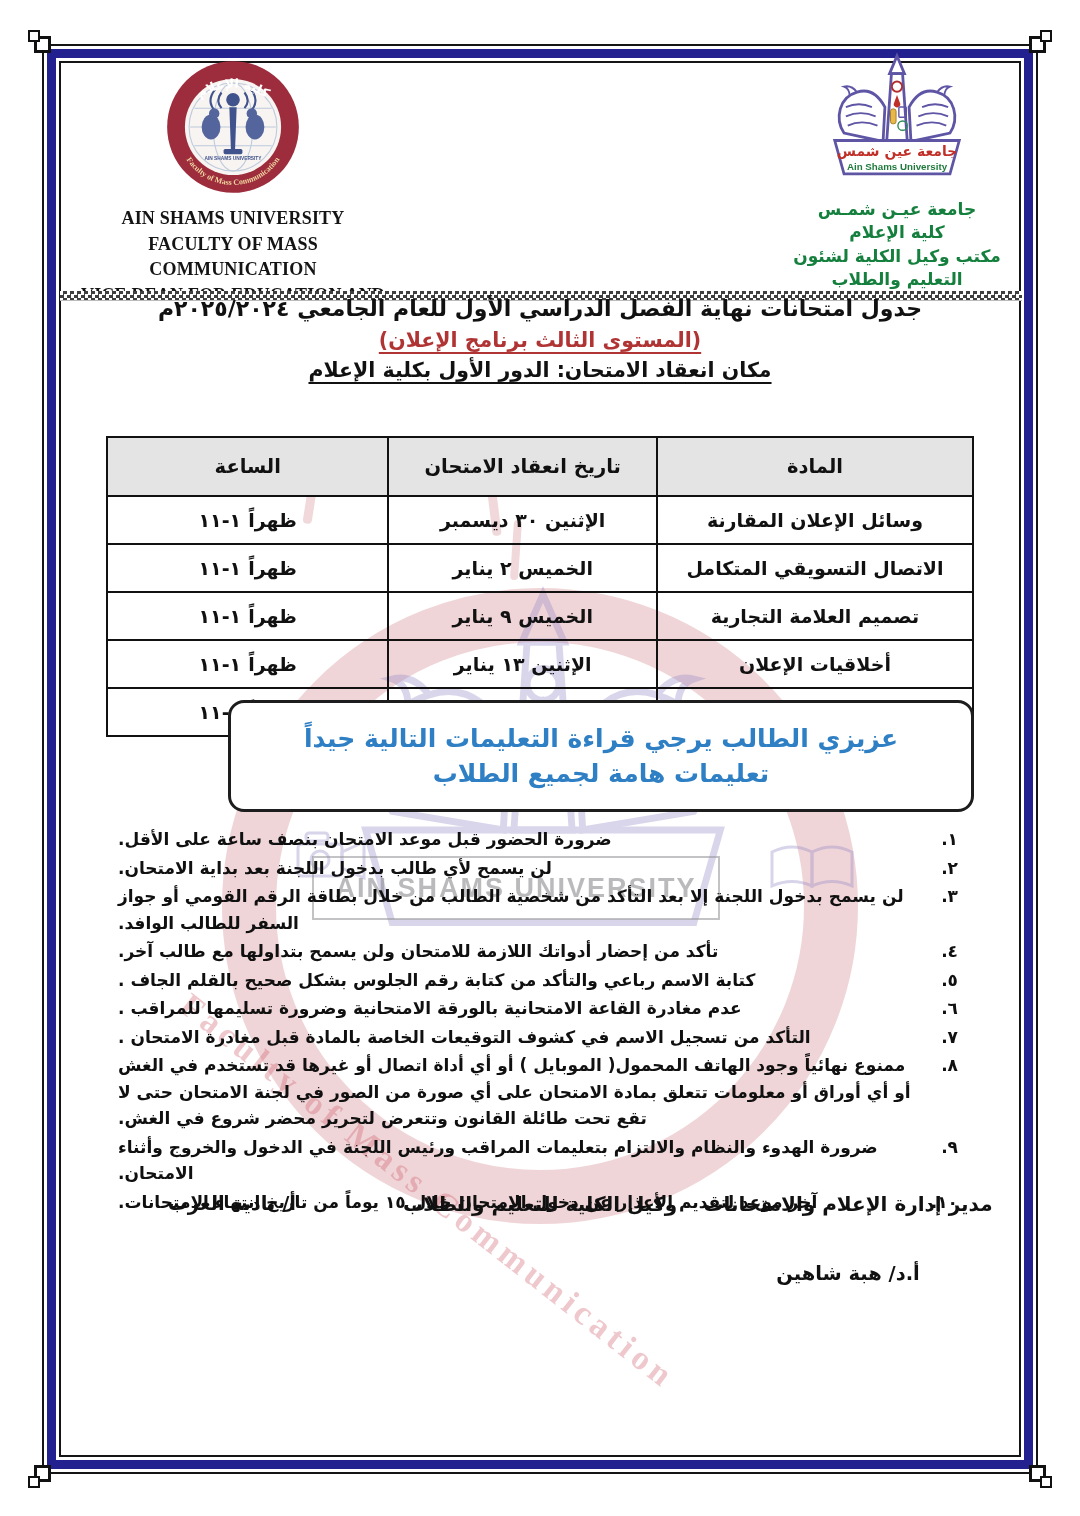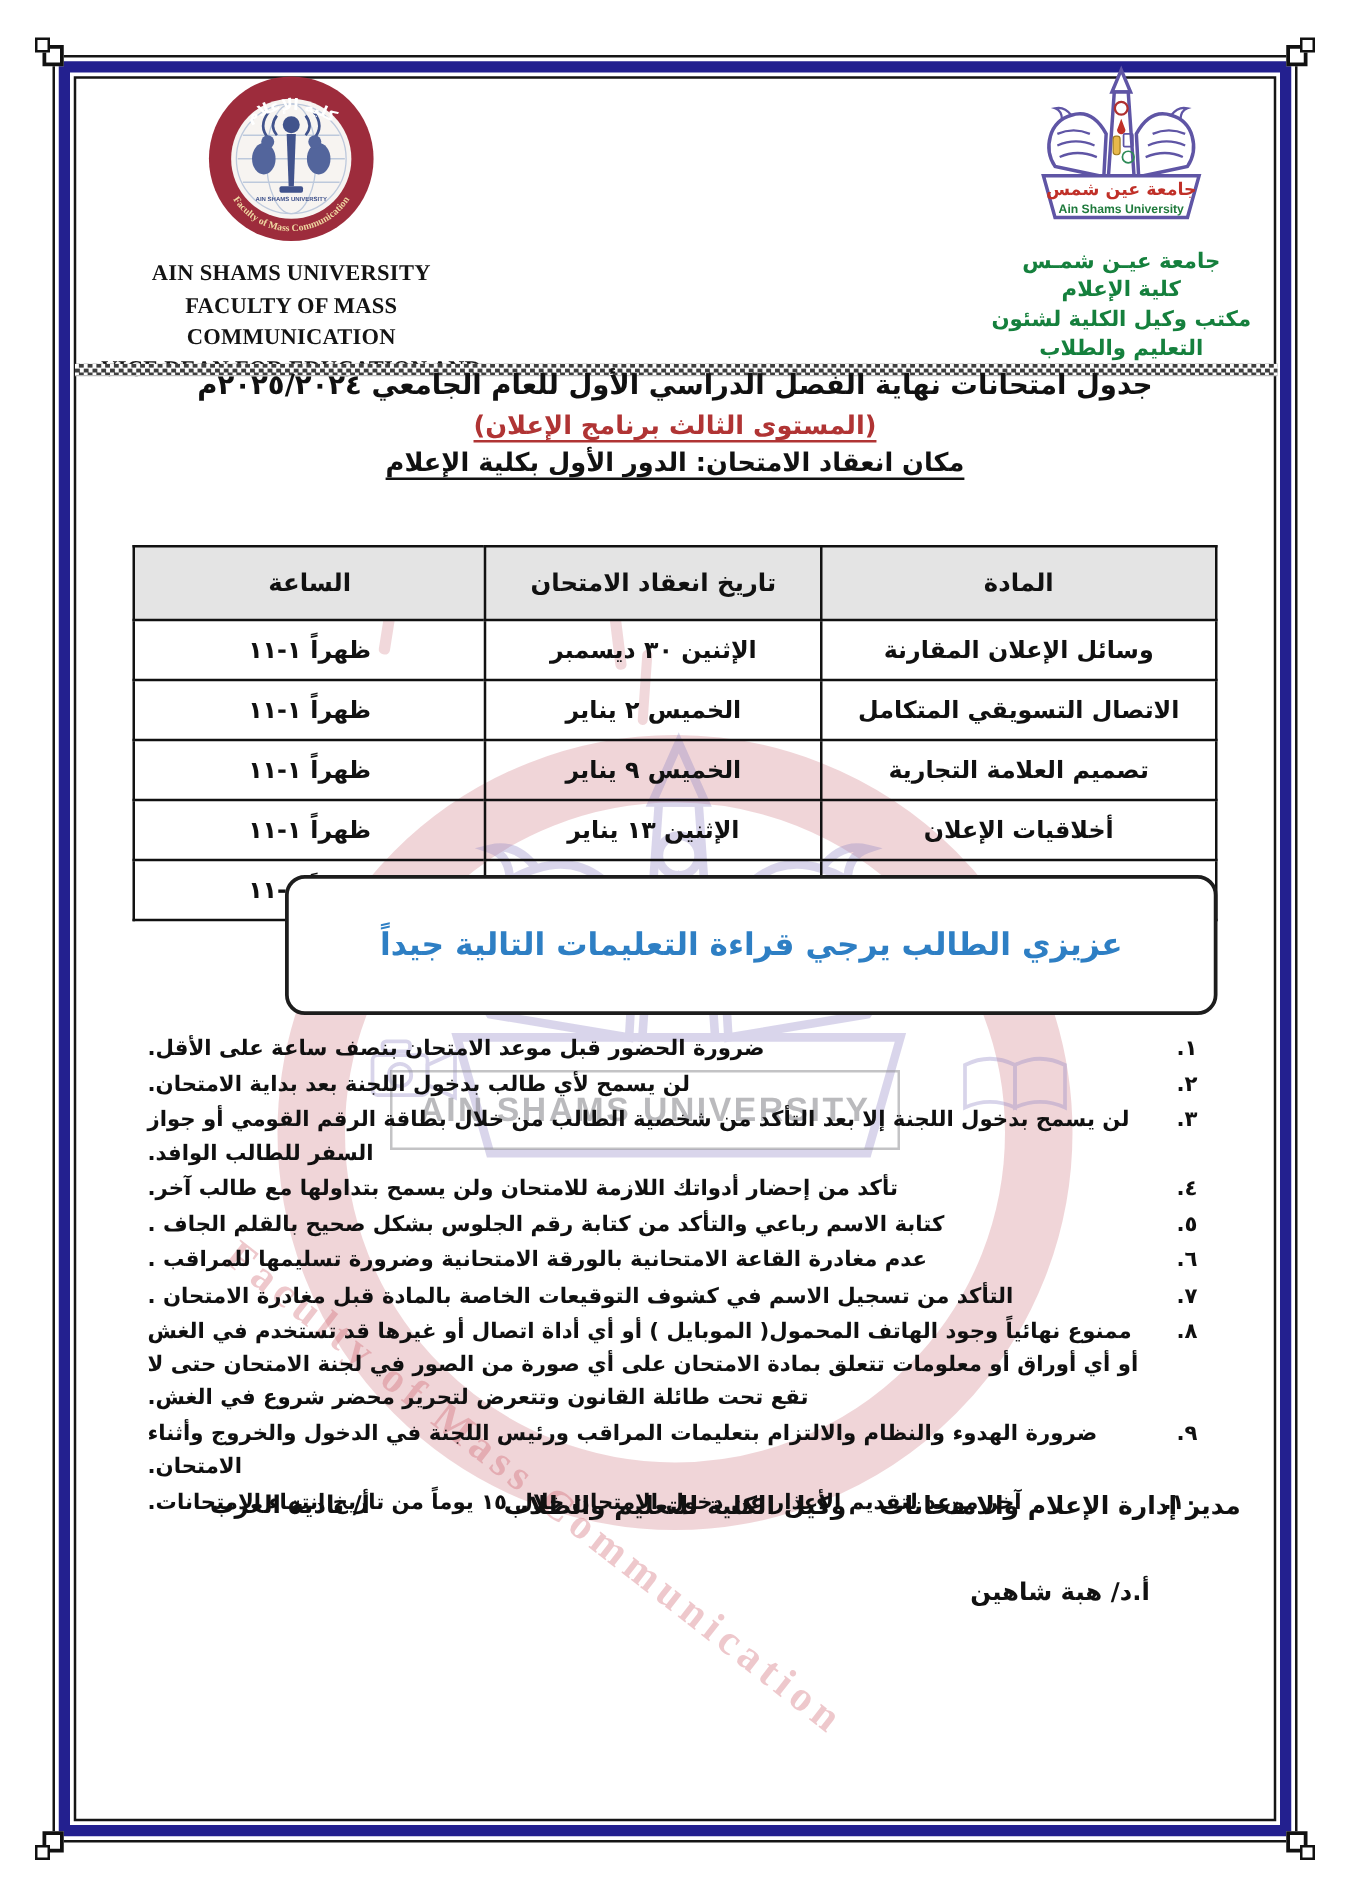--- a/index.html
+++ b/index.html
@@ -271,20 +271,21 @@
       <td><span class="time-wrap">
             <span class="time-nums">١١-١</span>
             <span>ظهراً</span>
           </span></td>
     </tr>
   </tbody>
 </table>
 
 <div class="notice" dir="rtl">
   <div class="n1">عزيزي الطالب يرجي قراءة التعليمات التالية جيداً</div>
+  <div class="n2">تعليمات هامة لجميع الطلاب</div>
 </div>
 
 <div class="instructions" dir="rtl">
   <div class="inst">
       <span class="num">١.</span>
       <span class="txt">ضرورة الحضور قبل موعد الامتحان بنصف ساعة على الأقل.</span>
     </div>
   <div class="inst">
       <span class="num">٢.</span>
       <span class="txt">لن يسمح لأي طالب بدخول اللجنة بعد بداية الامتحان.</span>

